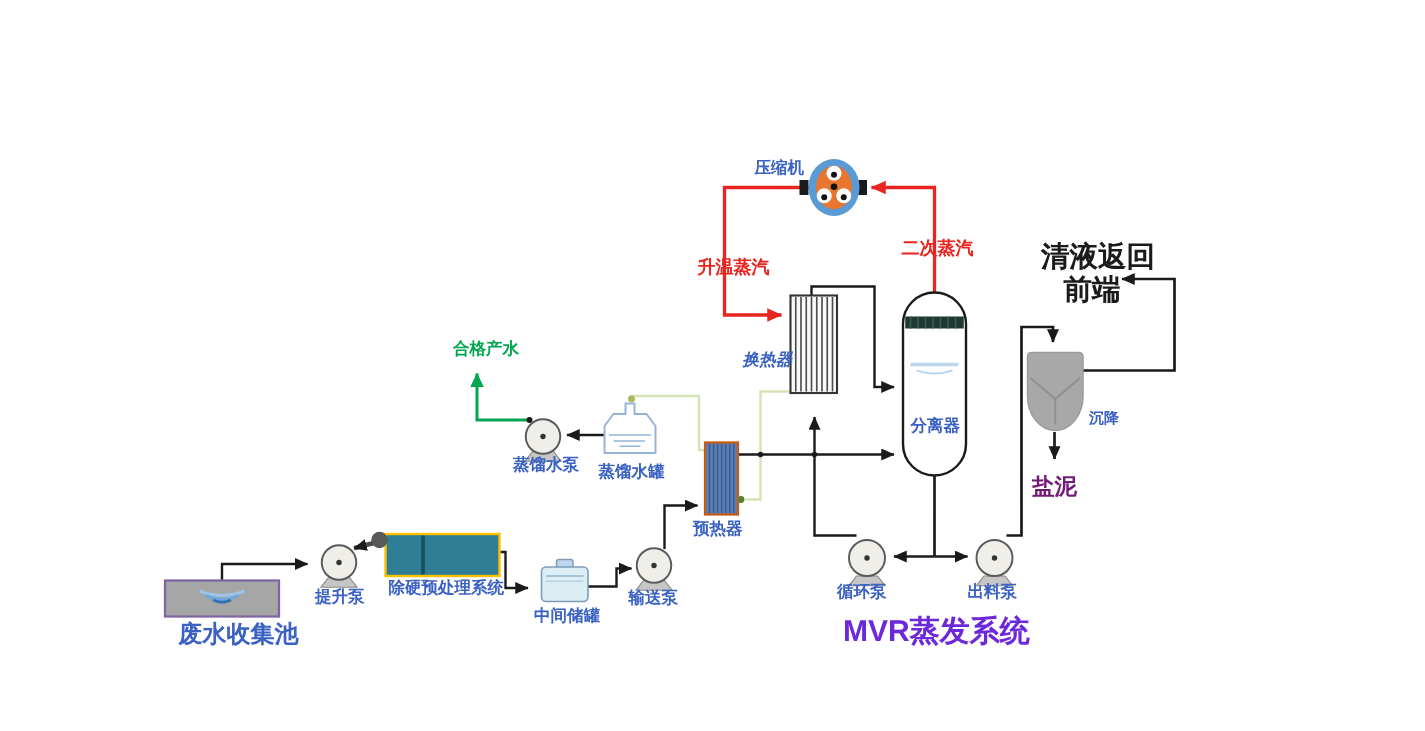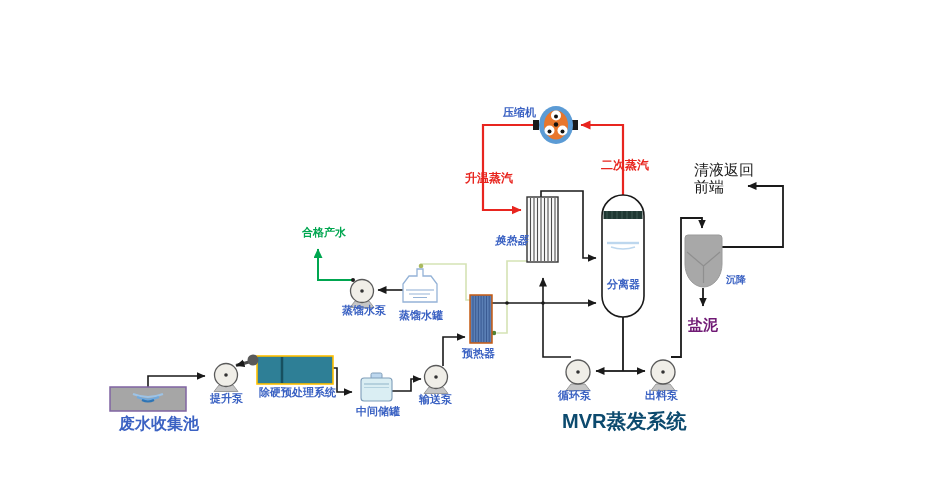--- a/index.html
+++ b/index.html
@@ -4,23 +4,23 @@
 <style>
   html,body{margin:0;padding:0;background:#fff;}
   #stage{position:relative;width:950px;height:487px;background:#ffffff;overflow:hidden;
          font-family:"Liberation Sans","DejaVu Sans",sans-serif;}
   #pipes{position:absolute;left:0;top:0;}
   .lbl{position:absolute;white-space:nowrap;line-height:1.15;}
   .title{font-size:24px;font-weight:700;color:#212121;letter-spacing:1px;width:520px;text-align:center;}
   .blue{color:#3B62C3;font-size:11px;font-weight:700;}
   .red{color:#E8251F;font-size:12px;font-weight:700;}
   .green{color:#00A650;font-size:11px;font-weight:700;}
-  .black-md{color:#1a1a1a;font-size:15px;font-weight:400;}
+  .black-md{color:#1a1a1a;font-size:19px;font-weight:700;text-align:center;}
   .black-bold{color:#701a75;font-size:15px;font-weight:700;}
-  .sys{color:#0c4a6e;font-size:20px;font-weight:700;}
+  .sys{color:#6d28d9;font-size:20px;font-weight:700;}
 </style>
 </head>
 <body>
 
 <div id="stage">
 
   <svg id="pipes" width="950" height="487" viewBox="0 0 950 487">
     <defs>
       <marker id="mb" markerUnits="userSpaceOnUse" markerWidth="10" markerHeight="9" refX="8.5" refY="4" orient="auto">
         <path d="M0,0 L9,4 L0,8 Z" fill="#1a1a1a"></path>
@@ -177,21 +177,21 @@
       <circle cx="663" cy="372" r="1.8" fill="#333"></circle>
     </g>
   </svg>
 
 
   <div class="lbl blue" style="left:503px;top:106px;">压缩机</div>
   <div class="lbl red" style="left:465px;top:172px;">升温蒸汽</div>
   <div class="lbl red" style="left:601px;top:159px;">二次蒸汽</div>
   <div class="lbl blue" style="left:495px;top:234px;font-style:italic;">换热器</div>
   <div class="lbl blue" style="left:607px;top:278px;">分离器</div>
-  <div class="lbl green" style="left:302px;top:227px;font-family:Liberation Mono, monospace;">合格产水</div>
+  <div class="lbl green" style="left:302px;top:227px;">合格产水</div>
   <div class="lbl blue" style="left:342px;top:304px;">蒸馏水泵</div>
   <div class="lbl blue" style="left:399px;top:309px;">蒸馏水罐</div>
   <div class="lbl blue" style="left:462px;top:347px;">预热器</div>
 
   <div class="lbl black-md" style="left:694px;top:161px;width:68px;">
     <div>清液返回</div>
     <div>前端</div>
   </div>
 
   <div class="lbl blue" style="left:726px;top:274px;font-size:10px;text-align:center;">沉降</div>

